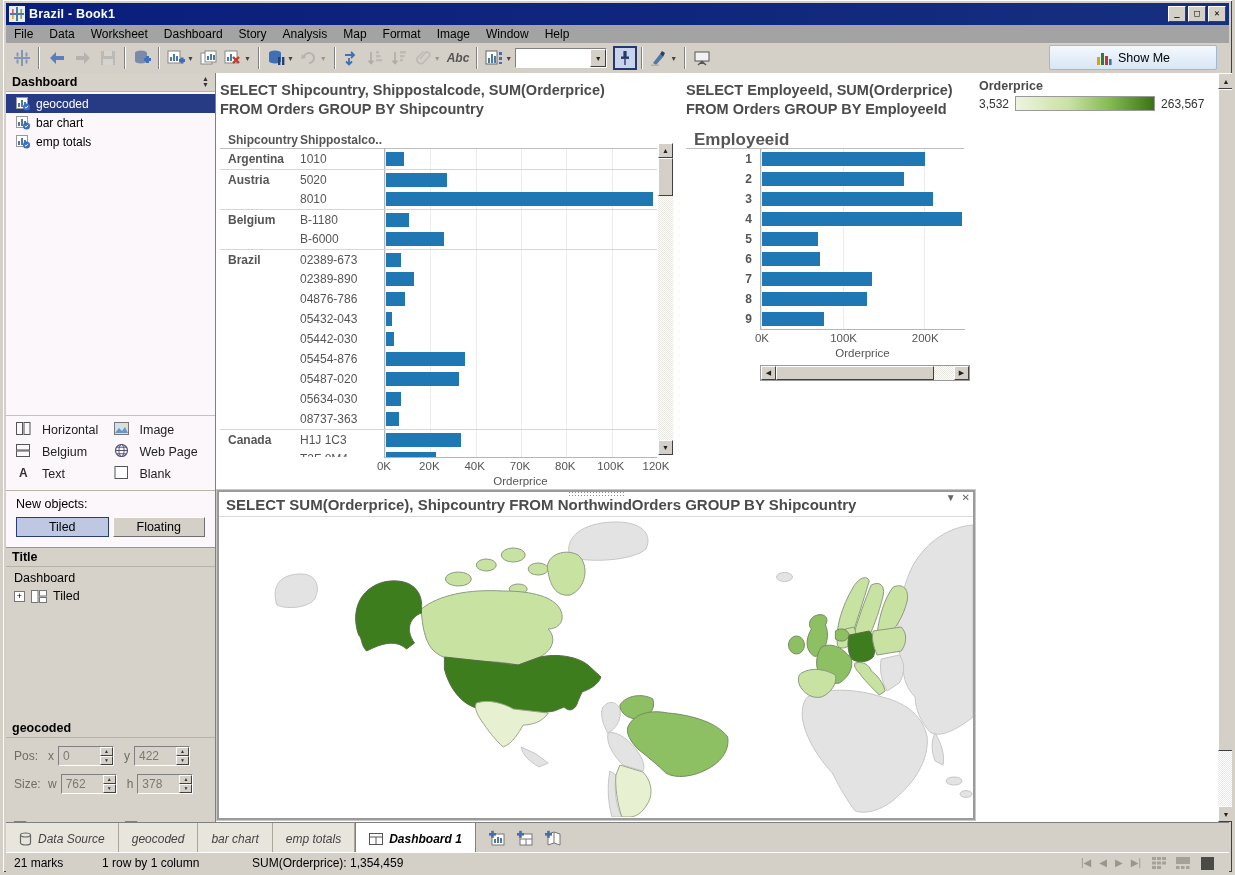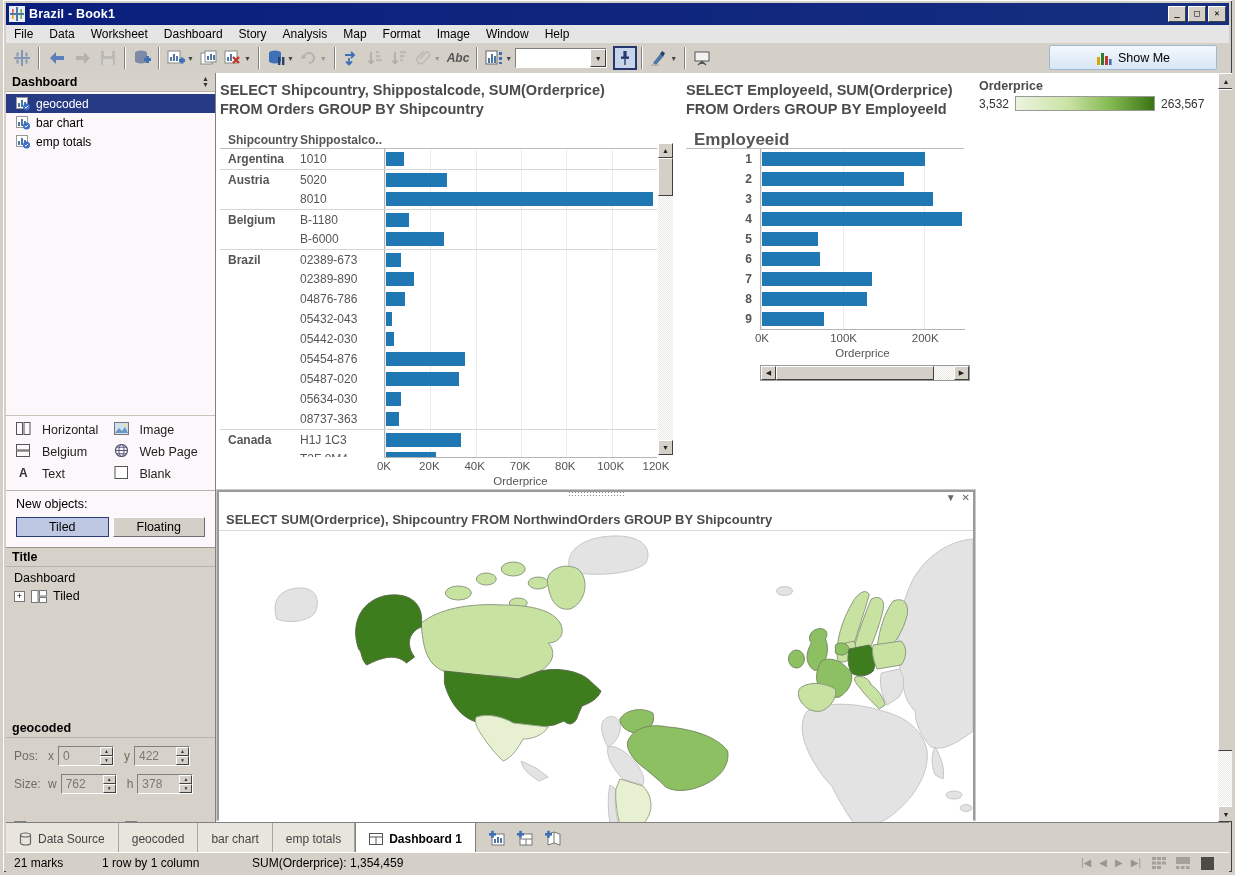--- a/index.html
+++ b/index.html
@@ -9,21 +9,21 @@
          border-left:3px solid #d4d0c8; border-right:3px solid #d4d0c8; border-bottom:3px solid #d4d0c8;
          box-shadow: inset 1px 1px 0 #fff, inset -1px -1px 0 #404040; }
   
   .titlebar { position:absolute; left:3px; top:3px; right:3px; height:22px; background:linear-gradient(90deg,#0a1e7c,#10277e 60%,#16307f);
               display:flex; align-items:center; padding:0 3px; }
   .titlebar .appicon { width:16px; height:16px; margin-right:4px; }
   .titlebar .wtitle { color:#fff; font-weight:bold; font-size:12.5px; flex:1; letter-spacing:.2px; }
   .winbtn { width:18px; height:16px; margin-left:2px; background:#d4d0c8; border:1px solid; border-color:#fff #404040 #404040 #fff;
             font-size:9px; line-height:13px; text-align:center; color:#000; font-weight:bold; font-family:"DejaVu Sans Mono",monospace; }
   
-  .menubar { position:absolute; left:3px; top:25px; right:3px; height:18px; display:flex; align-items:center; background:#e5e5e5; }
+  .menubar { position:absolute; left:3px; top:25px; right:3px; height:18px; display:flex; align-items:center; background:#a3a3a3; }
   .menuitem { font-size:12px; padding:1px 8px; color:#000; }
   
   .toolbar { position:absolute; left:3px; top:43px; right:3px; height:30px; display:flex; align-items:center; background:#d4d0c8; padding-left:4px; }
   .tsep { width:2px; height:22px; margin:0 4px; border-left:1px solid #808080; border-right:1px solid #fff; }
   .tbtn { height:24px; min-width:24px; display:flex; align-items:center; justify-content:center; padding:0 2px; border:1px solid transparent; }
   .tbtn svg { display:block; }
   .tbtn.disabled { opacity:.4; }
   .tbtn.pressed { background:#c8d4ea; border-color:#26366e; border-width:2px; padding:0 1px; }
   .ddarrow { font-size:7px; color:#444; margin-left:2px; }
   .abc { font-size:12px; font-weight:bold; color:#555; font-style:italic; }
@@ -108,25 +108,25 @@
   .mainpad { width:1px; height:100%; background:#d4d0c8; }
   
   .legtitle { font-weight:bold; font-size:12.5px; color:#4b4b4b; margin-bottom:3px; }
   .legrow { display:flex; align-items:center; gap:6px; font-size:12px; color:#333; }
   .legbar { width:140px; height:15px; border:1px solid #9a9a9a; }
   
   .mapzone { position:absolute; left:1px; top:417px; width:758px; height:330px; border:2px solid #9b9b9b; background:#fff; box-shadow:0 0 0 1px #c9c9c9; }
   .zonegrip { position:absolute; left:50%; top:-1px; transform:translateX(-50%); width:56px; height:6px;
               background-image:radial-gradient(#8a8a8a 0.8px, transparent 0.9px); background-size:3px 3px; }
   .zonectrls { position:absolute; right:3px; top:0px; font-size:10px; color:#666; display:flex; gap:6px; }
-  .maptitle { font-weight:bold; font-size:13px; color:#4b4b4b; padding:20px 7px 3px 7px; border-bottom:1px solid #d9d9d9; white-space:nowrap; }
+  .maptitle { font-weight:bold; font-size:15px; color:#4b4b4b; padding:4px 7px 3px 7px; border-bottom:1px solid #d9d9d9; white-space:nowrap; }
   .mapsvg { width:100%; height:300px; display:block; }
   
   .tabstrip { position:absolute; left:3px; top:822px; right:3px; height:30px; background:#d4d0c8; border-top:1px solid #808080; display:flex; align-items:stretch; }
-  .tab { display:flex; align-items:center; gap:6px; padding:16px 13px; font-size:12px; background:#e8e5dd; border-right:1px solid #aaa69b; color:#444; }
+  .tab { display:flex; align-items:center; gap:6px; padding:16px 13px; font-size:12px; background:#e8e5dd; border-right:1px solid #aaa69b; color:#444;font-style:italic; }
   .tab.active { background:#fff; font-weight:bold; color:#000; border-right:1px solid #808080; border-left:1px solid #808080; }
   .newsheetbtns { display:flex; align-items:center; gap:10px; padding-left:12px; }
   
   .statusbar { position:absolute; left:3px; top:852px; right:3px; height:20px; background:#d4d0c8; border-top:1px solid #fff; display:flex; align-items:center; font-size:12px; color:#000; }
   .statusbar .s1 { margin-left:8px; width:88px; }
   .statusbar .s2 { width:150px; }
   .statusbar .spacer { flex:1; }
   .navicons { display:flex; align-items:center; gap:8px; margin-right:10px; color:#9a968c; font-size:10px; }
   .viewicons { display:flex; align-items:center; gap:8px; margin-right:14px; }
   .icon16 { width:16px; height:14px; }

